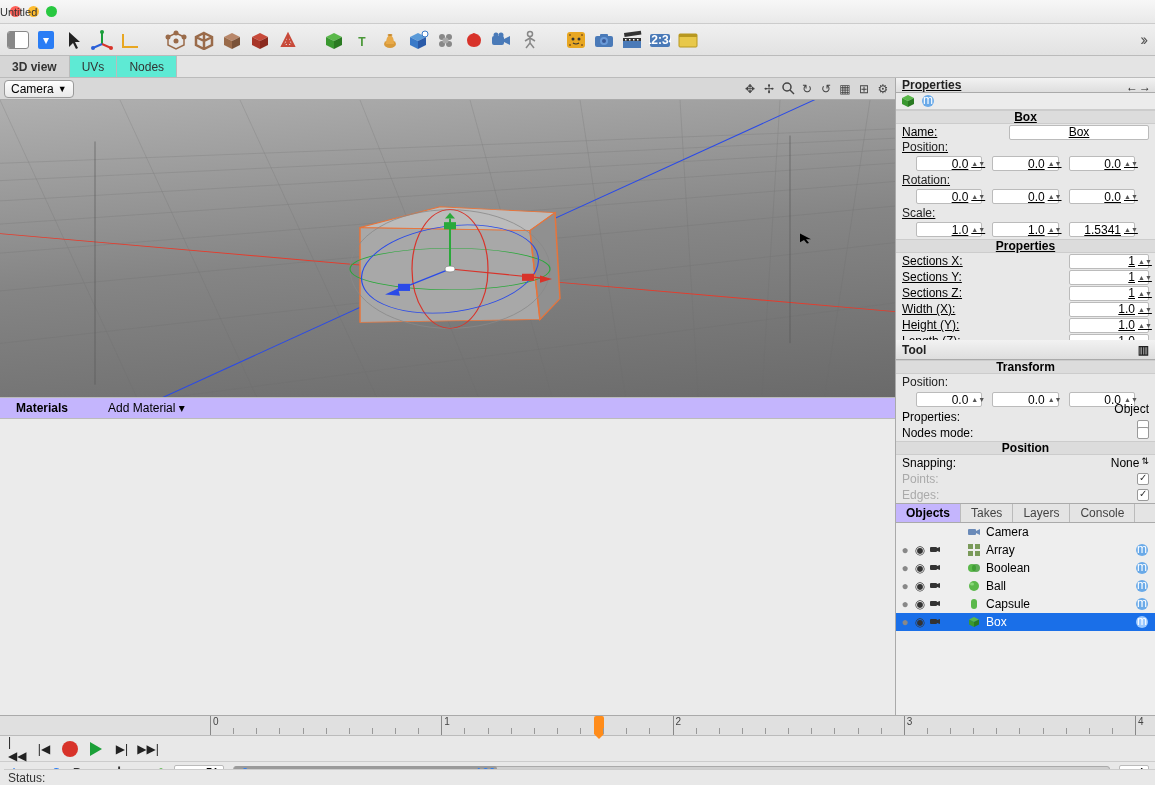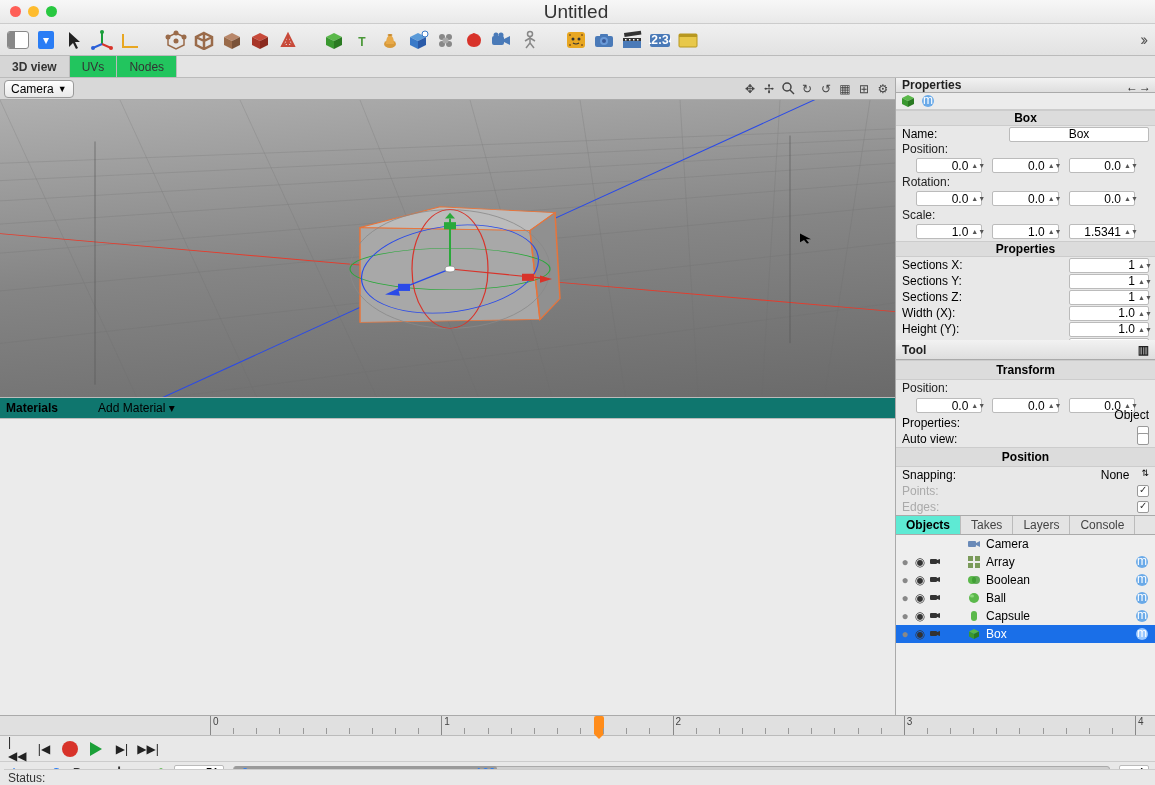--- a/index.html
+++ b/index.html
@@ -3,72 +3,72 @@
 <meta charset="utf-8">
 <style>
 * { margin:0; padding:0; box-sizing:border-box; font-family: -apple-system, "Helvetica Neue", Arial, sans-serif; font-size:12px; }
 body { width:1155px; height:785px; background:#e8e8e8; overflow:hidden; position:relative; }
 
 
 .titlebar { height:24px; background:linear-gradient(#f7f7f7,#e9e9e9); border-bottom:1px solid #ccc; display:flex; align-items:center; position:relative; }
 .traffic { display:flex; gap:7px; margin-left:10px; }
 .dot { width:11px; height:11px; border-radius:50%; }
 .dot.red{background:#ff5f57;} .dot.yellow{background:#febc2e;} .dot.green{background:#28c840;}
-.titlebar .title { position:absolute; left:0; right:3px; text-align:center; font-size:19px; color:#333; pointer-events:none;}
+.titlebar .title { position:absolute; left:0; right:3px; text-align:left; font-size:11px; color:#333; pointer-events:none;}
 
 
 .toolbar { height:32px; background:linear-gradient(#f0f0f0,#e2e2e2); border-bottom:1px solid #bbb; display:flex; align-items:center; padding:0 6px; gap:4px; position:relative;}
 .tb-item { width:24px; height:24px; display:flex; align-items:center; justify-content:center; border-radius:3px;}
 .tb-sep { width:14px; }
 .sidebar-toggle { width:22px; height:18px; border:1px solid #888; border-radius:3px; background:#fff; position:relative;}
 .sidebar-toggle::before{content:"";position:absolute;left:0;top:0;bottom:0;width:7px;background:#888;border-radius:2px 0 0 2px;}
 .blue-drop{width:16px;height:18px;background:#2a7df5;border-radius:2px;display:flex;align-items:center;justify-content:center;color:#fff;}
 .more-chevrons{position:absolute;right:10px;font-size:16px;color:#555;letter-spacing:-3px;}
 svg{display:block;}
 
 
 .view-tabs { height:22px; background:#e4e4e4; border-bottom:1px solid #bbb; display:flex; }
-.vtab { padding:0 12px; display:flex; align-items:center; border-right:1px solid #bbb; background:#22c55e; color:#333;}
+.vtab { padding:0 12px; display:flex; align-items:center; border-right:1px solid #bbb; background:#5eead4; color:#333;}
 .vtab.active{background:#d6d6d6; font-weight:600;}
 
 
 .main-area { position:absolute; top:78px; left:0; right:260px; bottom:70px; display:flex; flex-direction:column;}
 .viewport-header{height:22px;background:#d8d8d8;border-bottom:1px solid #aaa;display:flex;align-items:center;justify-content:space-between;padding:0 4px;}
 .camera-select{display:flex;align-items:center;gap:4px;border:1px solid #999;border-radius:4px;background:linear-gradient(#fefefe,#e9e9e9);padding:1px 6px;}
 .vp-icons{display:flex;gap:3px;}
 .vp-icons span{width:16px;height:16px;display:flex;align-items:center;justify-content:center;color:#444;font-size:12px;}
 
 .viewport{flex:1;background:linear-gradient(175deg,#b0b0b0 0%,#858585 50%,#6a6a6a 100%);position:relative;overflow:hidden;}
 
-.materials-bar{height:22px;background:#0f766e;border-top:1px solid #bbb;border-bottom:1px solid #bbb;display:flex;align-items:center;gap:40px;padding:0 6px;}
+.materials-bar{height:22px;background:#c4b5fd;border-top:1px solid #bbb;border-bottom:1px solid #bbb;display:flex;align-items:center;gap:40px;padding:0 16px;}
 .materials-bar .lbl{font-weight:600;}
 .materials-strip{flex:1;min-height:110px;background:#ebebeb;}
 
 
 .right-panel{position:absolute;top:78px;right:0;width:260px;bottom:70px;background:#e8e8e8;border-left:1px solid #aaa;display:flex;flex-direction:column;overflow:hidden;}
 .panel-header{height:20px;background:linear-gradient(#f2f2f2,#dedede);border-bottom:1px solid #aaa;display:flex;align-items:center;padding:0 6px;font-weight:600;color:#222; position:relative;}
 .panel-header .nav-arrows{position:absolute;right:4px;top:2px;display:flex;gap:1px;color:#222;font-size:14px;}
 .icon-row{height:22px;display:flex;align-items:center;gap:4px;padding:0 4px;border-bottom:1px solid #ccc;background:#ececec;}
-.prop-title{height:20px;background:#dcdcdc;text-align:center;font-weight:600;border-top:1px solid #ccc;border-bottom:1px solid #ccc;display:flex;align-items:center;justify-content:center;}
+.prop-title{height:14px;background:#dcdcdc;text-align:center;font-weight:600;border-top:1px solid #ccc;border-bottom:1px solid #ccc;display:flex;align-items:center;justify-content:center;}
 .prop-row{display:flex;align-items:center;height:16px;padding:0 6px;gap:4px;}
 .prop-row .label{flex:0 0 auto;color:#222;}
 .triple{display:flex;gap:10px;padding:2px 20px;}
 .num-field{flex:1;display:flex;align-items:center;background:#fff;border:1px solid #bbb;border-radius:2px;height:15px;padding:0 2px;justify-content:space-between;}
 .num-field .val{flex:1;text-align:right;padding-right:3px;}
 .stepper{width:8px;height:12px;display:flex;flex-direction:column;justify-content:center;color:#555;font-size:7px;line-height:5px;}
 .single-row{display:flex;align-items:center;height:16px;padding:2px 6px;gap:4px;}
 .single-row .label{flex:1;}
 .single-row .num-field{flex:0 0 80px;}
 .chk{width:12px;height:12px;border:1px solid #999;border-radius:2px;background:#fff;display:inline-block;}
 .chk.on{background:#fff;position:relative;}
 .chk.on::after{content:"✓";position:absolute;font-size:10px;left:1px;top:-2px;color:#333;}
 
 .objects-tabs{height:20px;background:#e4e4e4;border-top:1px solid #aaa;border-bottom:1px solid #aaa;display:flex;}
 .objects-tabs .ot{padding:0 10px;display:flex;align-items:center;border-right:1px solid #bbb;color:#444;}
-.objects-tabs .ot.active{background:#5eead4;font-weight:600;color:#000;}
+.objects-tabs .ot.active{background:#c4b5fd;font-weight:600;color:#000;}
 .obj-list{flex:1;background:#eee;overflow:auto;}
 .obj-row{height:18px;display:flex;align-items:center;padding:0 2px;gap:2px;}
 .obj-row.selected{background:#1a6fe8;color:#fff;}
 .obj-toggles{display:flex;gap:1px;width:50px;flex-shrink:0;}
 .obj-toggles span{width:14px;height:14px;display:flex;align-items:center;justify-content:center;}
 .obj-indent{width:14px;flex-shrink:0;}
 .obj-icon{width:16px;height:16px;flex-shrink:0;display:flex;align-items:center;justify-content:center;}
 .obj-name{flex:1;padding-left:2px;}
 .obj-extra{width:22px;display:flex;justify-content:center;}
 
@@ -363,21 +363,21 @@
   </div>
 
   <div class="materials-bar">
     <span class="lbl">Materials</span>
     <span>Add Material ▾</span>
   </div>
   <div class="materials-strip"></div>
 </div>
 
 <div class="right-panel">
-  <div style="flex:0 0 auto;max-height:262px;overflow:hidden;display:flex;flex-direction:column;">
+  <div style="flex:0 0 auto;max-height:262px;overflow:hidden;display:flex;flex-direction:column;text-decoration:underline;">
     <div class="panel-header">
       <span>Properties</span>
       <span class="nav-arrows">
           <span>←</span>
           <span>→</span>
         </span>
     </div>
     <div class="icon-row">
       <span>
           <svg width="16" height="16">
@@ -520,27 +520,27 @@
         </div>
     </div>
     <div class="single-row">
         <span class="label">Properties:</span>
         <span style="display:flex;align-items:flex-end;gap:4px;flex-direction:column;">
           <span>Object</span> 
           <span class="chk"></span>
         </span>
       </div>
     <div class="single-row">
-        <span class="label">Auto view:</span>
+        <span class="label">Nodes mode:</span>
         <span class="chk"></span>
       </div>
     <div class="prop-title">Position</div>
     <div class="single-row">
         <span class="label">Snapping:</span>
-        <span style="display:flex;gap:12px;">
+        <span style="display:flex;gap:2px;">
           <span>None</span>
           <span style="font-size:9px;">⇅</span>
         </span>
       </div>
     <div class="single-row">
         <span class="label disabled">Points:</span>
         <span class="chk on"></span>
       </div>
     <div class="single-row">
         <span class="label disabled">Edges:</span>

